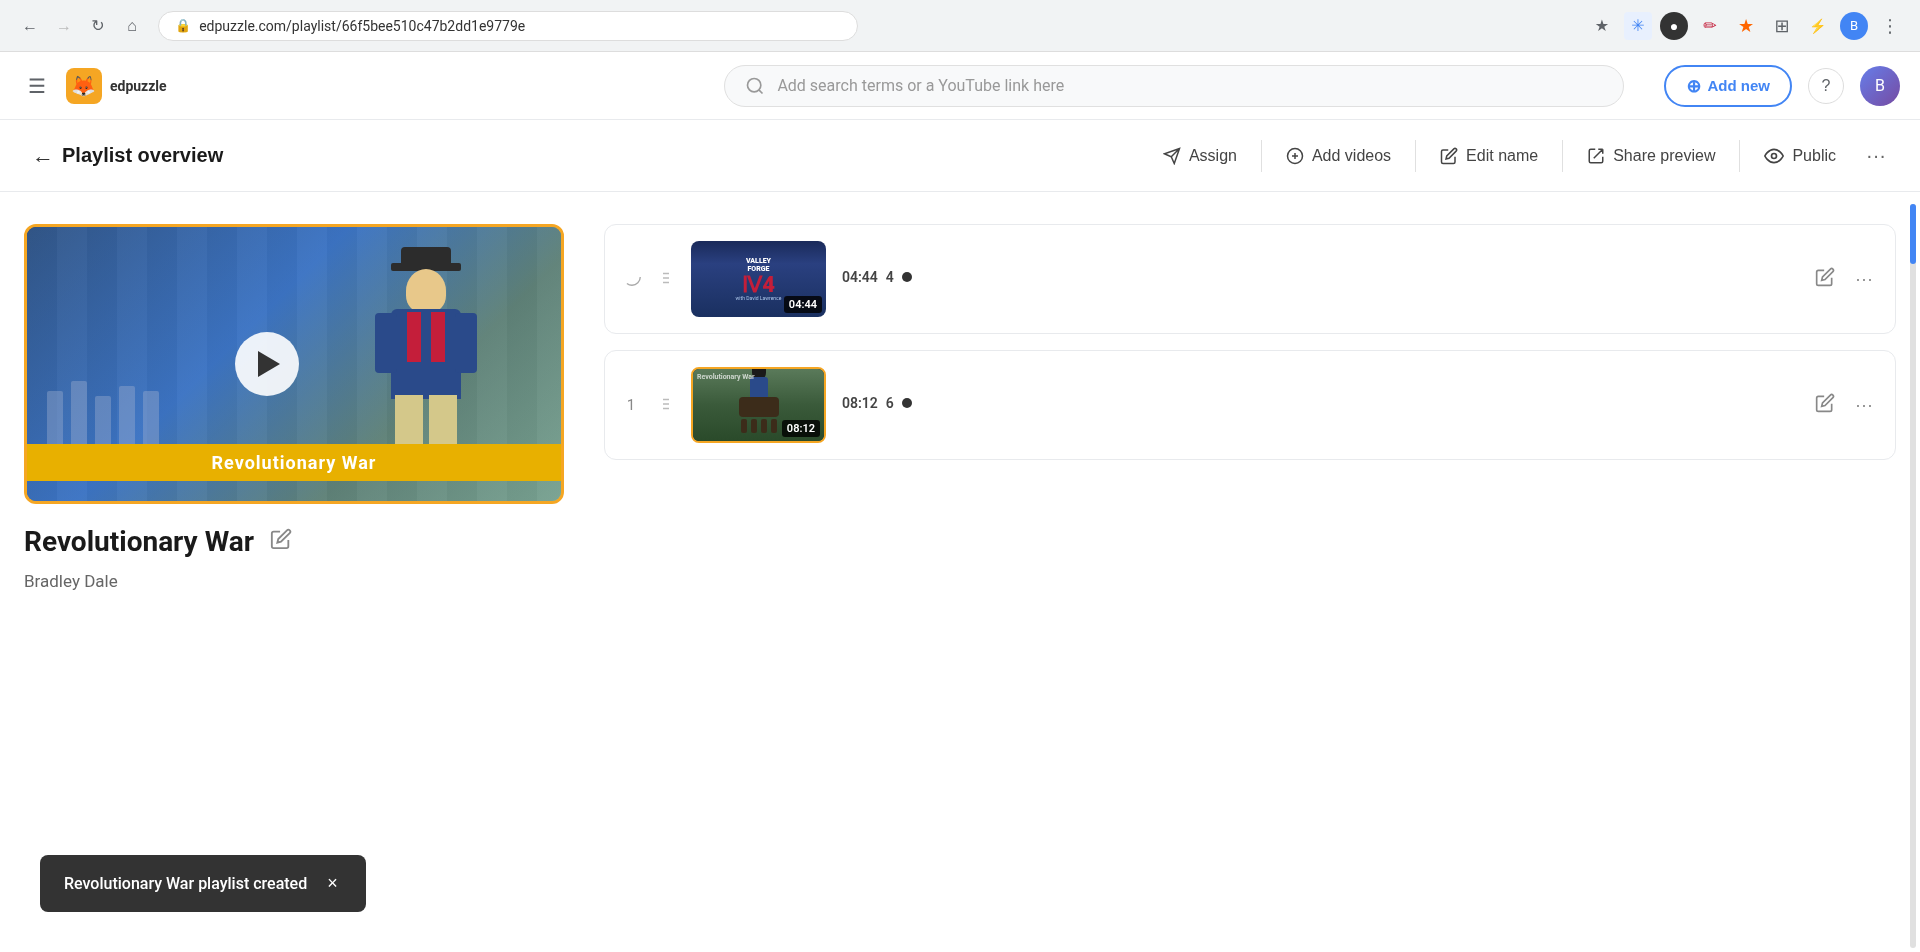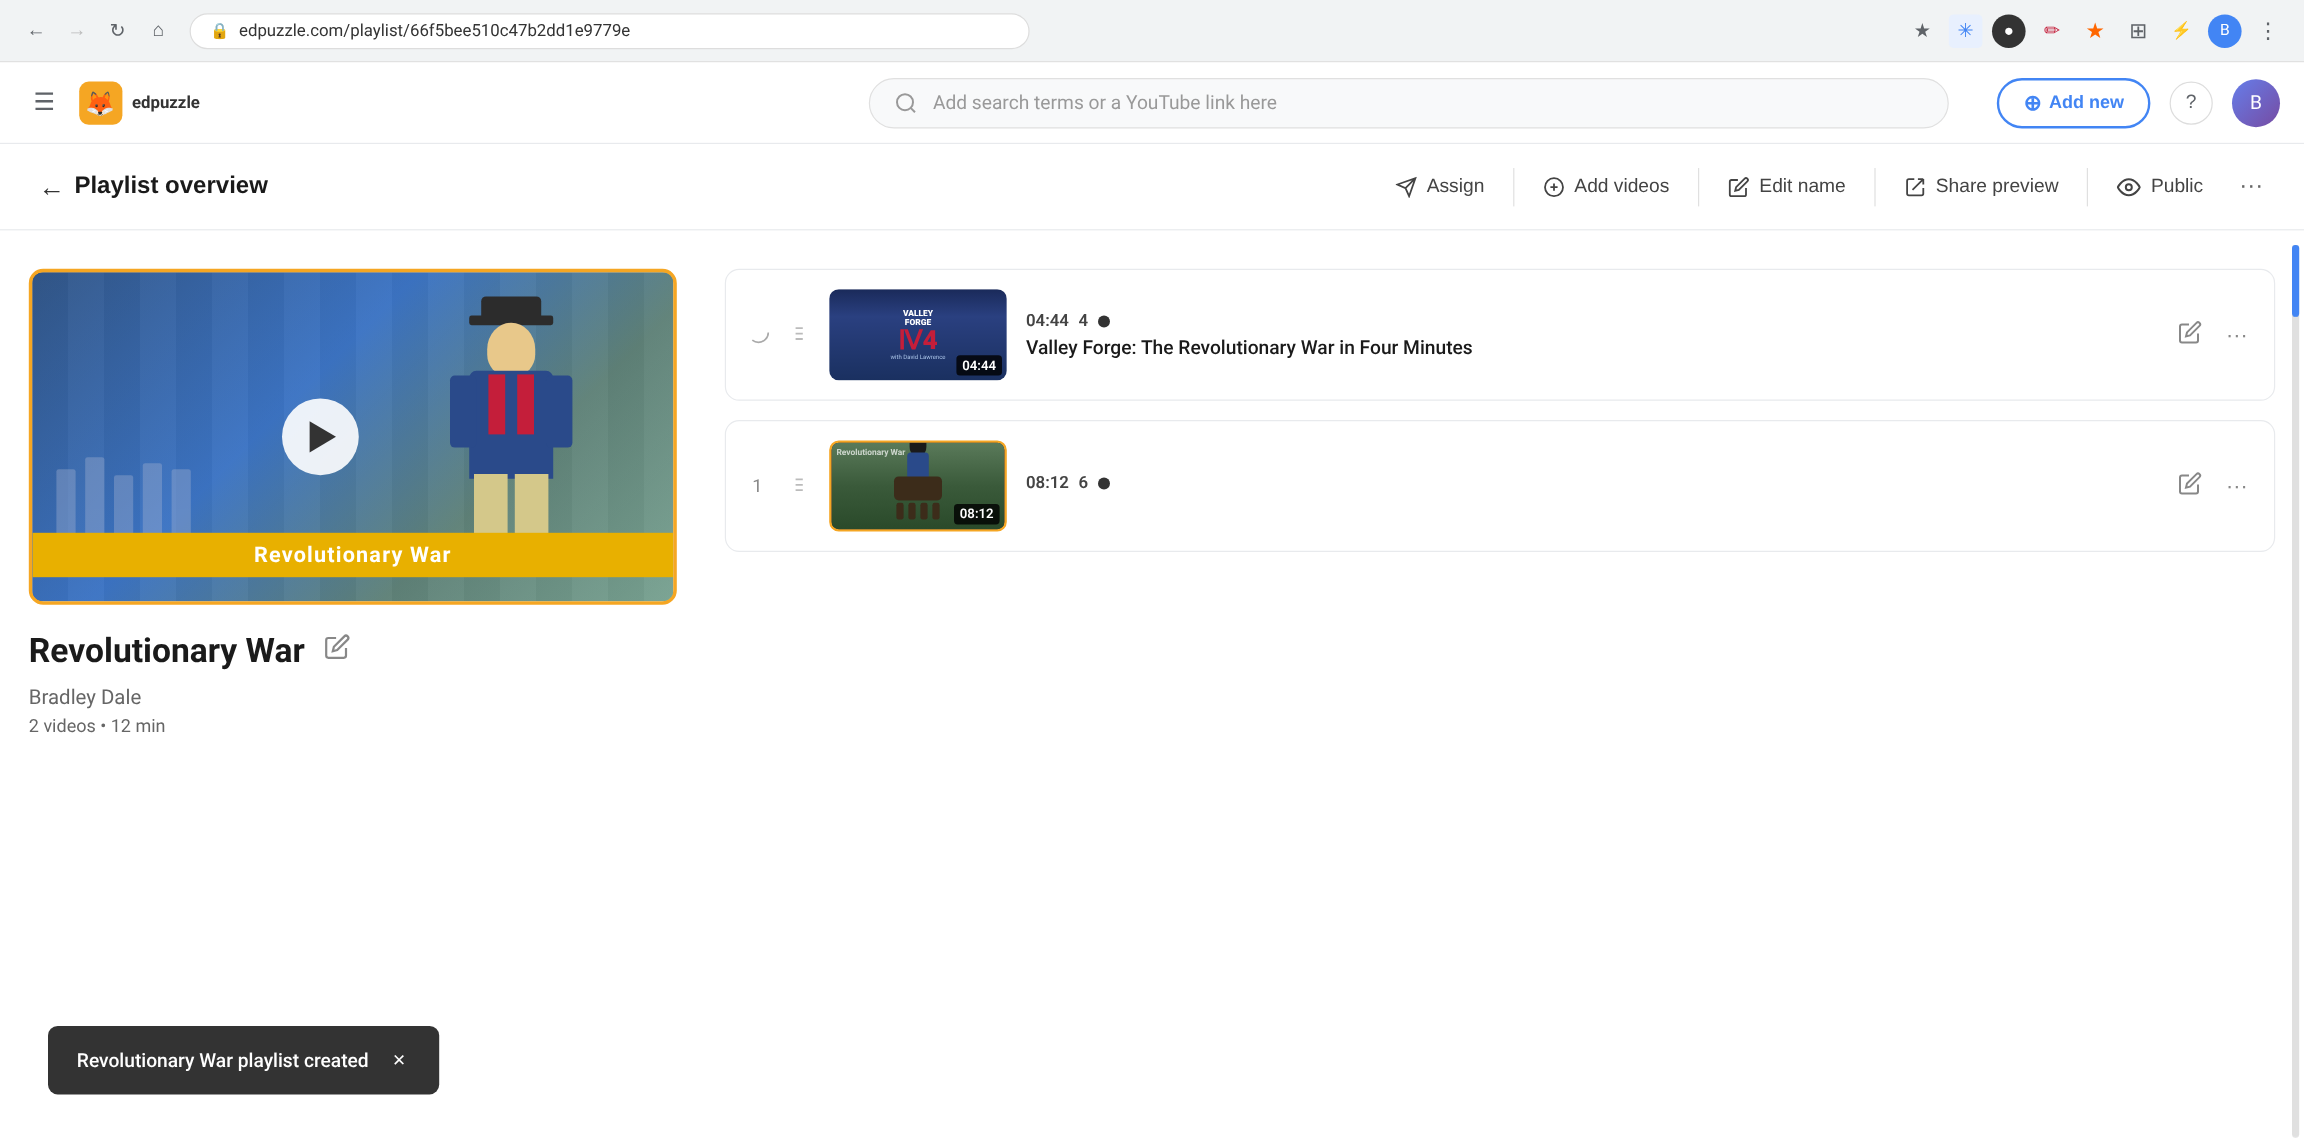--- a/index.html
+++ b/index.html
@@ -184,21 +184,21 @@
     }
 
     
     .right-panel { flex: 1; }
     .video-card {
       background: #fff; border: 1px solid #e8eaed; border-radius: 12px;
       margin-bottom: 16px; display: flex; align-items: center;
       padding: 16px; gap: 16px; position: relative;
     }
     .drag-handle { color: #bbb; font-size: 20px; cursor: grab; flex-shrink: 0; line-height: 1; }
-    .video-thumb { width: 148px; height: 76px; border-radius: 8px; overflow: hidden; flex-shrink: 0; position: relative; background: #1a2a4a; }
+    .video-thumb { width: 135px; height: 76px; border-radius: 8px; overflow: hidden; flex-shrink: 0; position: relative; background: #1a2a4a; }
     .video-duration-badge {
       position: absolute; bottom: 4px; right: 4px;
       background: rgba(0,0,0,0.8); color: #fff;
       font-size: 11px; padding: 2px 5px; border-radius: 3px; font-weight: 600;
     }
     .video-info { flex: 1; }
     .video-meta-row { display: flex; align-items: center; gap: 8px; font-size: 14px; color: #666; margin-bottom: 4px; }
     .video-duration { font-weight: 600; color: #444; }
     .question-count { font-weight: 600; color: #444; }
     .dot-icon { width: 10px; height: 10px; border-radius: 50%; background: #333; flex-shrink: 0; }
@@ -367,21 +367,20 @@
     <div class="playlist-title-row">
       <span class="playlist-title">Revolutionary War</span>
       <button class="edit-title-btn">
         <svg width="22" height="22" viewBox="0 0 24 24" fill="none" stroke="#888" stroke-width="2">
           <path d="M11 4H4a2 2 0 0 0-2 2v14a2 2 0 0 0 2 2h14a2 2 0 0 0 2-2v-7"></path>
             <path d="M18.5 2.5a2.121 2.121 0 0 1 3 3L12 15l-4 1 1-4 9.5-9.5z"></path>
         </svg>
       </button>
     </div>
     <div class="playlist-author">Bradley Dale</div>
-    <div class="playlist-meta">2 videos • 12 min</div>
   </div>
 
   <div class="right-panel">
 
     <div class="video-card">
       <div style="position:relative;display:flex;align-items:center;gap:16px;width:100%;">
         <div style="width:20px;text-align:center;">
           
           <svg width="22" height="22" viewBox="0 0 24 24" fill="none" stroke="#aaa" stroke-width="1.5">
             <circle cx="12" cy="12" r="9" stroke-dasharray="20 40"></circle>
@@ -402,21 +401,20 @@
             <div style="color:#aac4e8;font-size:5px;text-align:center;line-height:1.1;">with David Lawrence</div>
           </div>
           <div class="video-duration-badge">04:44</div>
         </div>
         <div class="video-info">
           <div class="video-meta-row">
             <span class="video-duration">04:44</span>
             <span class="question-count">4</span>
             <span class="dot-icon"></span>
           </div>
-          <div class="video-title">Valley Forge: The Revolutionary War in Four Minutes</div>
         </div>
         <div class="video-actions">
           <button class="video-action-btn">
             <svg width="20" height="20" viewBox="0 0 24 24" fill="none" stroke="#888" stroke-width="2">
               <path d="M11 4H4a2 2 0 0 0-2 2v14a2 2 0 0 0 2 2h14a2 2 0 0 0 2-2v-7"></path>
                 <path d="M18.5 2.5a2.121 2.121 0 0 1 3 3L12 15l-4 1 1-4 9.5-9.5z"></path>
             </svg>
           </button>
           <button class="video-action-btn">
             <span style="font-size:18px;color:#888;">···</span>

